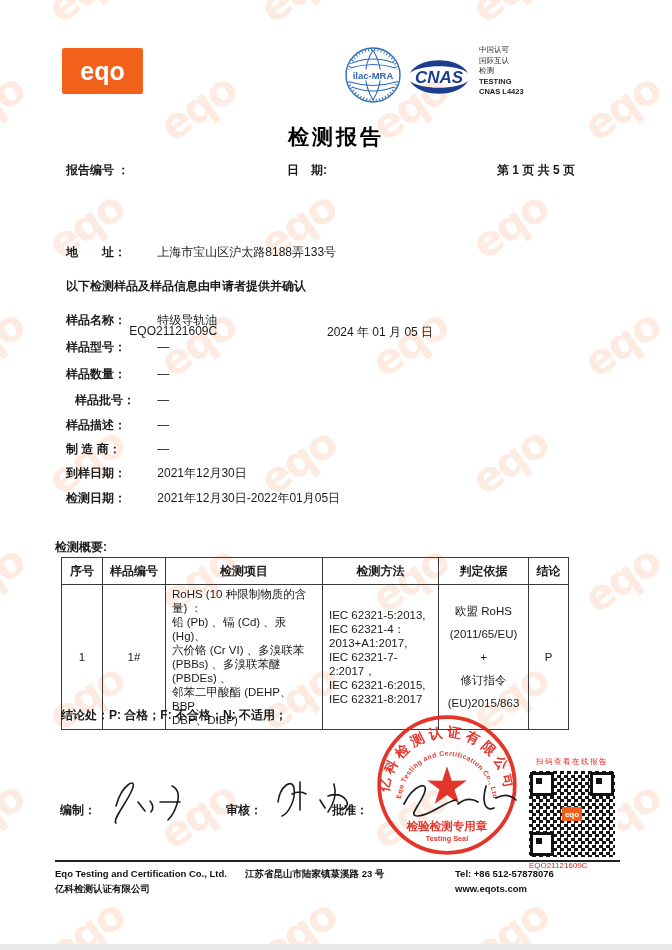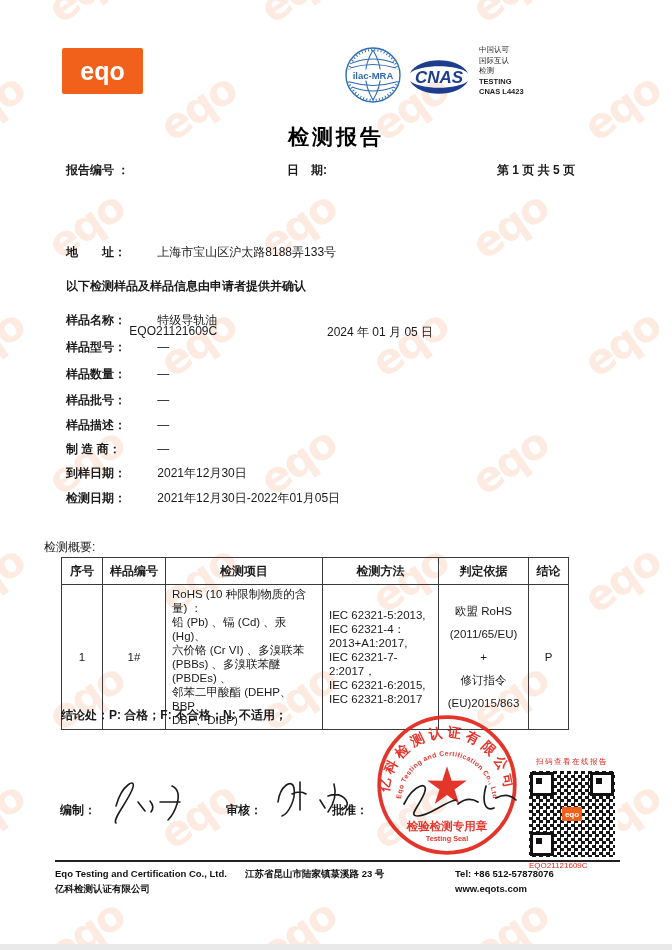--- a/index.html
+++ b/index.html
@@ -22,21 +22,21 @@
   .title{position:absolute;left:0;top:123px;width:672px;text-align:center;
          font-size:21px;font-weight:bold;letter-spacing:3px;color:#000;}
   .meta span{position:absolute;top:162px;white-space:nowrap;}
   .lab{font-weight:bold;}
   .m1{left:66px;} .m2{left:287px;text-align:right;} .m3{left:497px;font-weight:bold;}
   .row{position:absolute;left:66px;white-space:nowrap;}
   .row .lab{display:inline-block;min-width:78px;}
   .row .val{margin-left:10px;}
   .note-bold{position:absolute;left:66px;font-weight:bold;}
   
-  .sum-head{position:absolute;left:44px;top:539px;font-weight:normal;}
+  .sum-head{position:absolute;left:55px;top:539px;font-weight:bold;}
   table.sum{position:absolute;left:61px;top:557px;border-collapse:collapse;table-layout:fixed;
             width:507px;font-size:11.5px;background:transparent;}
   table.sum th,table.sum td{border:1.5px solid #3a3a3a;padding:2px 6px;vertical-align:middle;}
   table.sum th{font-weight:bold;text-align:center;height:22px;font-size:12px;}
   td.c{text-align:center;}
   td.pre{white-space:pre-line;line-height:14px;text-align:left;padding-left:8px;}
   td.basis{white-space:pre-line;line-height:23px;text-align:center;}
   .concl-note{position:absolute;left:61px;top:707px;font-weight:bold;}
   
   .sig-label{position:absolute;font-weight:bold;}
@@ -156,21 +156,21 @@
       <span class="val">特级导轨油</span>
     </div>
     <div class="row" style="top:339px;">
       <b class="lab">样品型号：</b>
       <span class="val">—</span>
     </div>
     <div class="row" style="top:366px;">
       <b class="lab">样品数量：</b>
       <span class="val">—</span>
     </div>
-    <div class="row" style="top:392px;">
+    <div class="row" style="top:392px;text-align:center;">
       <b class="lab">样品批号：</b>
       <span class="val">—</span>
     </div>
     <div class="row" style="top:417px;">
       <b class="lab">样品描述：</b>
       <span class="val">—</span>
     </div>
     <div class="row" style="top:441px;">
       <b class="lab">制 造 商：</b>
       <span class="val">—</span>

